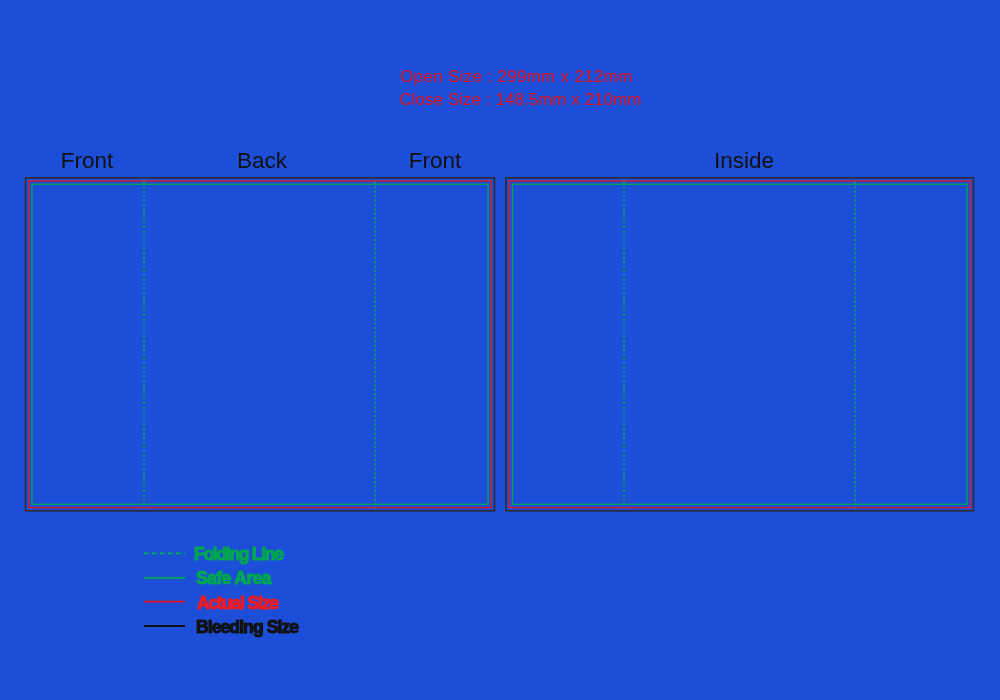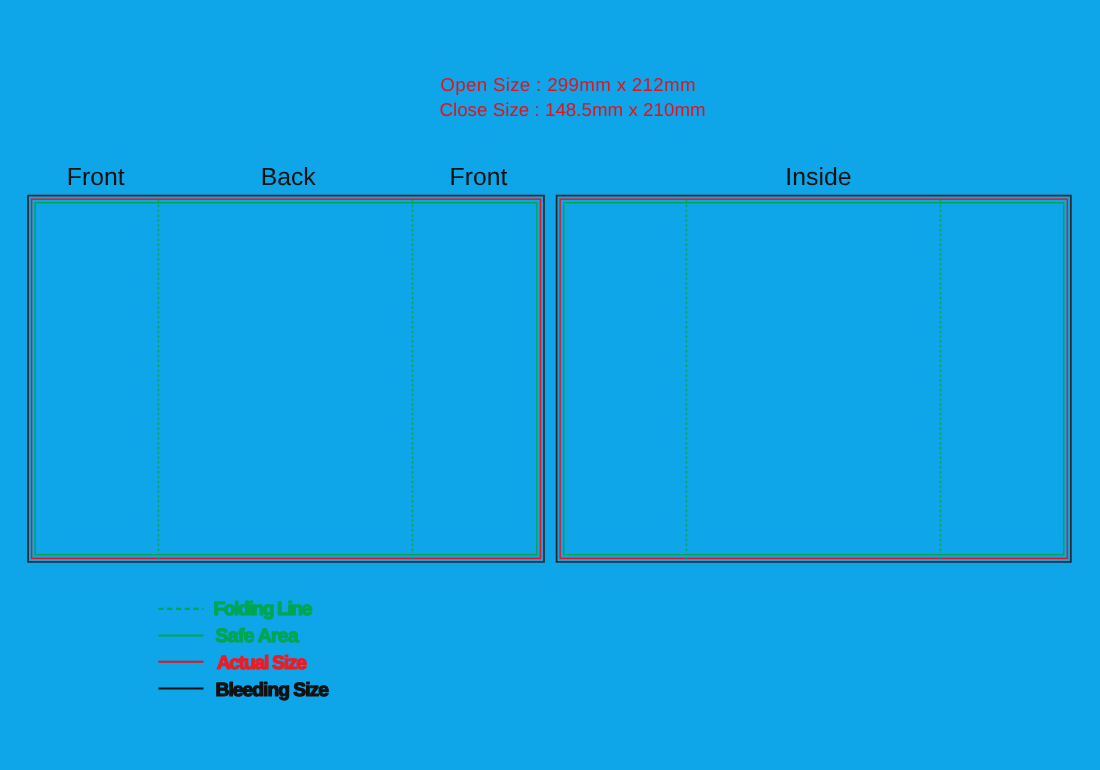--- a/index.html
+++ b/index.html
@@ -1,16 +1,16 @@
 <!DOCTYPE html>
 <html><head>
 <meta charset="utf-8">
 <style>
   html,body{margin:0;padding:0;background:#ffffff;}
-  .page{position:relative;width:1000px;height:700px;background:#0ea5e9;overflow:hidden;
+  .page{position:relative;width:1000px;height:700px;background:#1d4ed8;overflow:hidden;
         font-family:"Liberation Sans",sans-serif;}
   svg{position:absolute;left:0;top:0;}
 </style>
 </head>
 <body>
 <div class="page">
 <svg width="1000" height="700" viewBox="0 0 1000 700">
 
   <text x="400.3" y="82.3" font-size="17" fill="#e2131c" textLength="232" lengthAdjust="spacing">Open Size : 299mm x 212mm</text>
 

